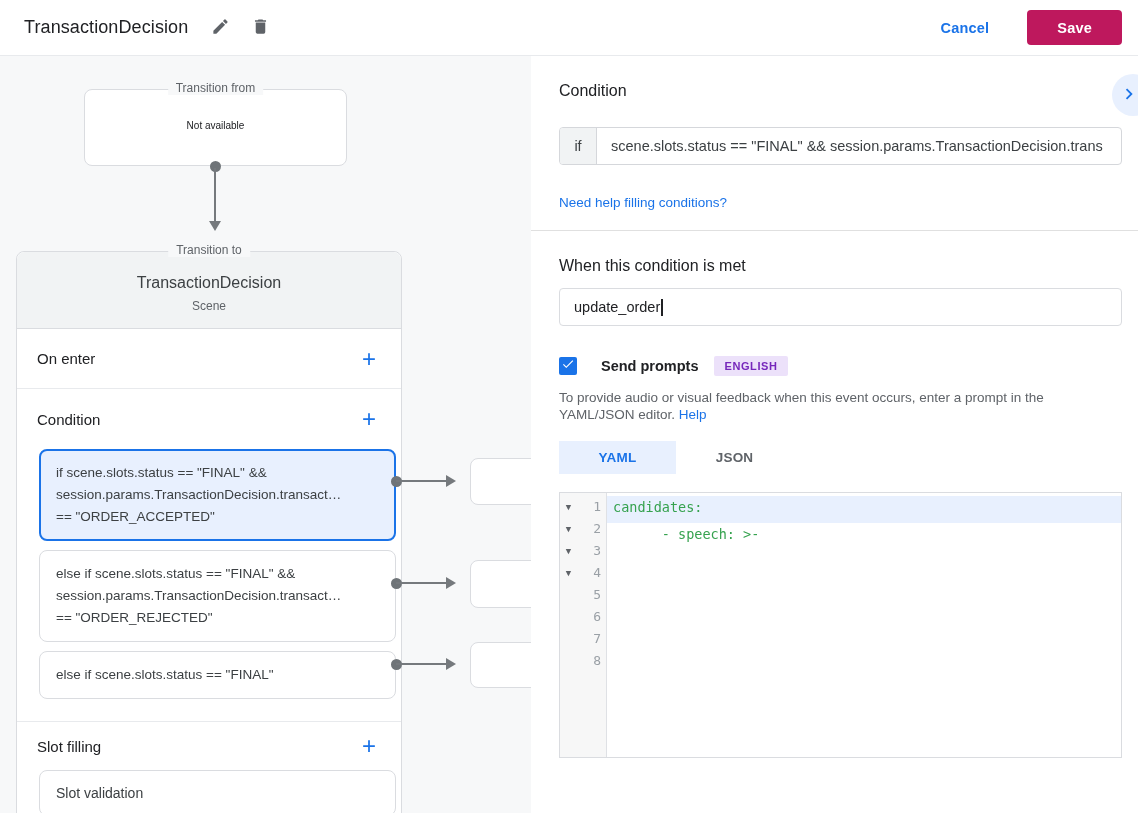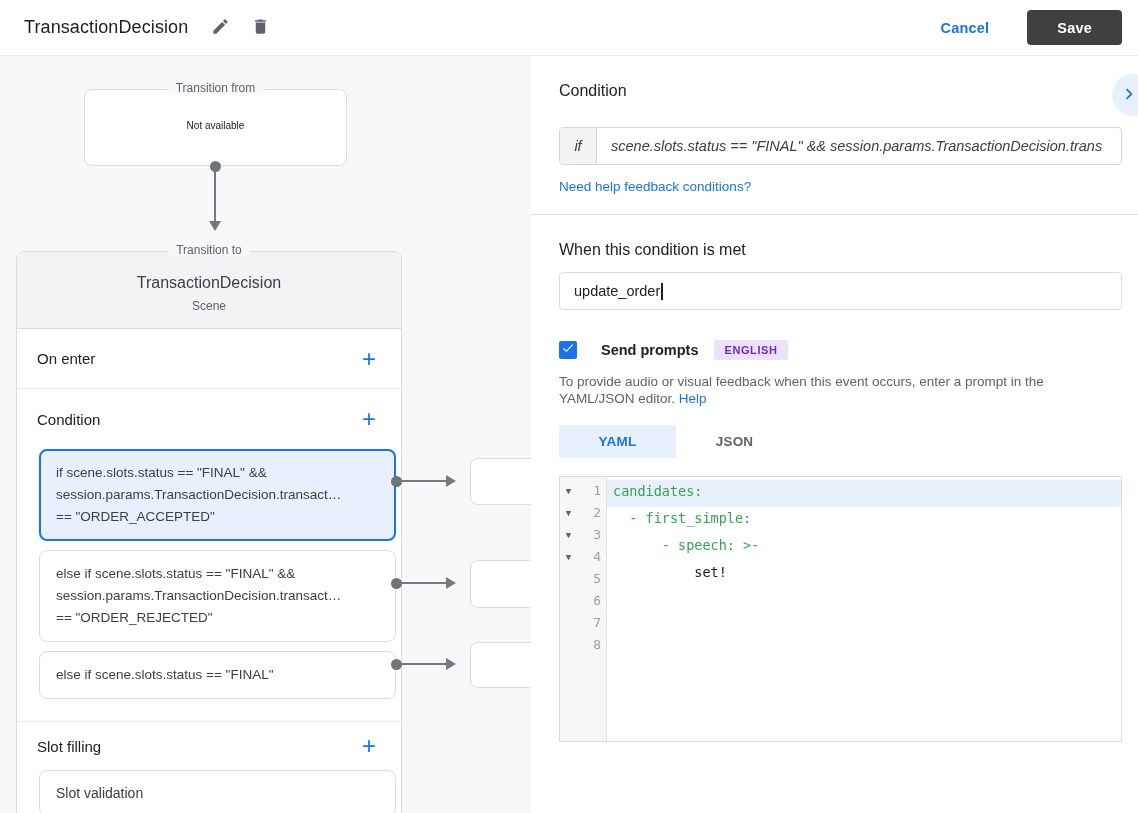--- a/index.html
+++ b/index.html
@@ -9,21 +9,21 @@
   
   .topbar { position:absolute; left:0; top:0; width:1138px; height:56px; background:#fff;
             border-bottom:1px solid #e8eaed; display:flex; align-items:center; padding:0 16px 0 24px; z-index:30; }
   .topbar-title { font-size:18px; color:#202124; letter-spacing:.1px; }
   .icon-btn { width:36px; height:36px; border:none; background:transparent; display:flex; align-items:center;
               justify-content:center; cursor:pointer; border-radius:50%; }
   .icon-btn svg { fill:#5f6368; }
   .topbar-spacer { flex:1; }
   .cancel-btn { border:none; background:transparent; color:#1a73e8; font-size:14.5px; font-weight:bold;
                 padding:8px 16px; cursor:pointer; letter-spacing:.2px; }
-  .save-btn { background:#404040; color:#fff; border:none; border-radius:4px; font-size:14.5px; font-weight:bold;
+  .save-btn { background:#be185d; color:#fff; border:none; border-radius:4px; font-size:14.5px; font-weight:bold;
               padding:0 30px; height:35px; margin-left:22px; cursor:pointer; letter-spacing:.2px; }
 
   
   .canvas { position:absolute; left:0; top:56px; width:531px; height:757px; background:#f7f8f9; overflow:hidden;padding-left:37px; }
 
   .tfrom-box { position:absolute; left:84px; top:33px; width:263px; height:77px; background:#fff;
                border:1px solid #dadce0; border-radius:8px; }
   .float-label { position:absolute; top:-9px; left:50%; transform:translateX(-50%); background:#f7f8f9;
                  padding:0 8px; font-size:12px; color:#5f6368; white-space:nowrap; }
   .tfrom-value { position:absolute; left:0; right:0; top:30px; text-align:center; font-size:10px; color:#202124; }
@@ -63,22 +63,22 @@
   .target-box { position:absolute; left:470px; width:75px; background:#fff; border:1px solid #dadce0; border-radius:8px; }
 
   
   .panel { position:absolute; left:531px; top:56px; width:607px; height:757px; background:#fff; z-index:10; }
   .psec1 { position:relative; padding:26px 0 0 28px; }
   .panel-h { font-size:16px; color:#202124; font-weight:400; }
   .expand-pill { position:absolute; top:18px; right:-16px; width:42px; height:42px; border-radius:50%;
                  background:#e8f0fe; border:none; cursor:pointer; display:flex; align-items:center; padding-left:6px; }
   .expand-pill svg { fill:#1a73e8; }
 
-  .if-row { display:flex; margin:27px 16px 0 0; height:38px; border:1px solid #d5d7db; border-radius:4px;
-            overflow:hidden; align-items:stretch;font-style:italic; }
+  .if-row { display:flex; margin:27px 16px 16px 0; height:38px; border:1px solid #d5d7db; border-radius:4px;
+            overflow:hidden; align-items:stretch; }
   .if-cell { width:37px; background:#f1f3f4; border-right:1px solid #d5d7db; display:flex; align-items:center;
              justify-content:center; font-size:14.5px; color:#3c4043; }
   .if-value { flex:1; display:flex; align-items:center; padding-left:14px; font-size:14.5px; color:#3c4043;
               white-space:nowrap; overflow:hidden; }
   .help-cond-link { display:inline-block; margin-top:14px; font-size:13.5px; color:#1a73e8; text-decoration:none; }
 
   .pdivider { border:none; border-top:1px solid #e0e0e0; margin:19px 0 0 0; }
 
   .psec2 { padding:26px 0 0 28px; }
   .chk-row { display:flex; align-items:center; margin-top:28px; }
@@ -218,21 +218,21 @@
         <svg width="22" height="22" viewBox="0 0 24 24">
             <path d="M10 6 8.59 7.41 13.17 12l-4.58 4.59L10 18l6-6z"></path>
           </svg>
       </span>
     </button>
 
     <div class="if-row">
       <div class="if-cell">if</div>
       <div class="if-value">scene.slots.status == "FINAL" &amp;&amp; session.params.TransactionDecision.trans</div>
     </div>
-    <a class="help-cond-link" href="#">Need help feedback conditions?</a>
+    <a class="help-cond-link" href="#">Need help filling conditions?</a>
   </section>
 
   <hr class="pdivider">
 
   <section class="psec2">
     <h2 class="panel-h">When this condition is met</h2>
 
     <div class="text-input">
       <span>update_order</span>
       <span class="caret"></span>
@@ -289,20 +289,18 @@
             <span class="g-fold"></span>
             <span class="g-num">7</span>
           </div>
         <div class="g-row">
             <span class="g-fold"></span>
             <span class="g-num">8</span>
           </div>
       </div>
       <div class="code">
         <div class="c-row key hl">candidates:</div>
-        <div class="c-row key">  - first_simple:</div>
         <div class="c-row key">      - speech: &gt;-</div>
-        <div class="c-row">          set!</div>
         <div class="c-row"></div>
       </div>
     </div>
   </section>
 </aside>
 
 </body></html>

